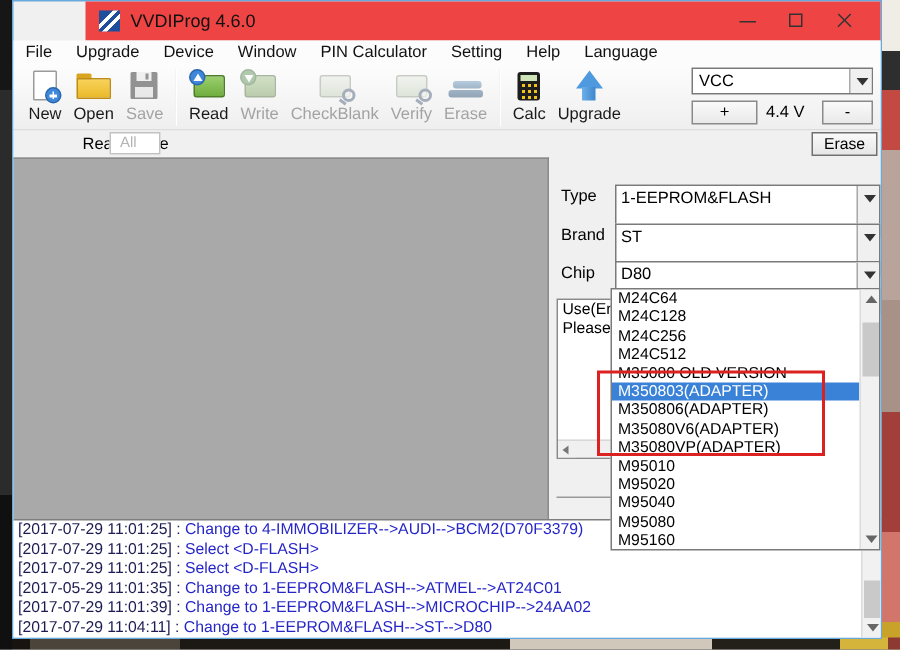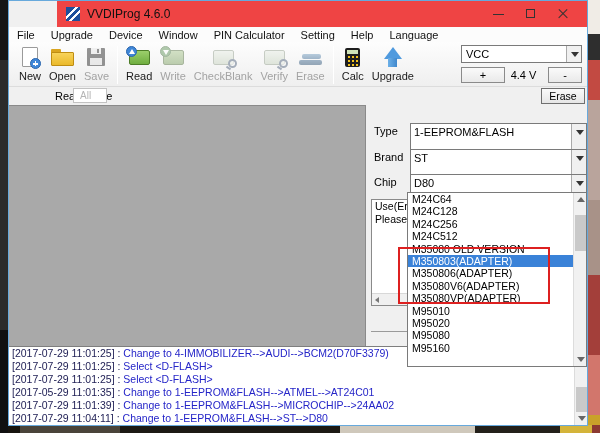--- a/index.html
+++ b/index.html
@@ -336,20 +336,21 @@
       <div class="chip-item">M24C128</div>
       <div class="chip-item">M24C256</div>
       <div class="chip-item">M24C512</div>
       <div class="chip-item">M35080 OLD VERSION</div>
       <div class="chip-item selected">M350803(ADAPTER)</div>
       <div class="chip-item">M350806(ADAPTER)</div>
       <div class="chip-item">M35080V6(ADAPTER)</div>
       <div class="chip-item">M35080VP(ADAPTER)</div>
       <div class="chip-item">M95010</div>
       <div class="chip-item">M95020</div>
+      <div class="chip-item">M95040</div>
       <div class="chip-item">M95080</div>
       <div class="chip-item">M95160</div>
     </div>
     <div class="list-scroll">
       <div class="vs-up"></div>
       <div class="vs-thumb" style="top:22px;height:36px;"></div>
       <div class="vs-dn"></div>
     </div>
   </div>
 

